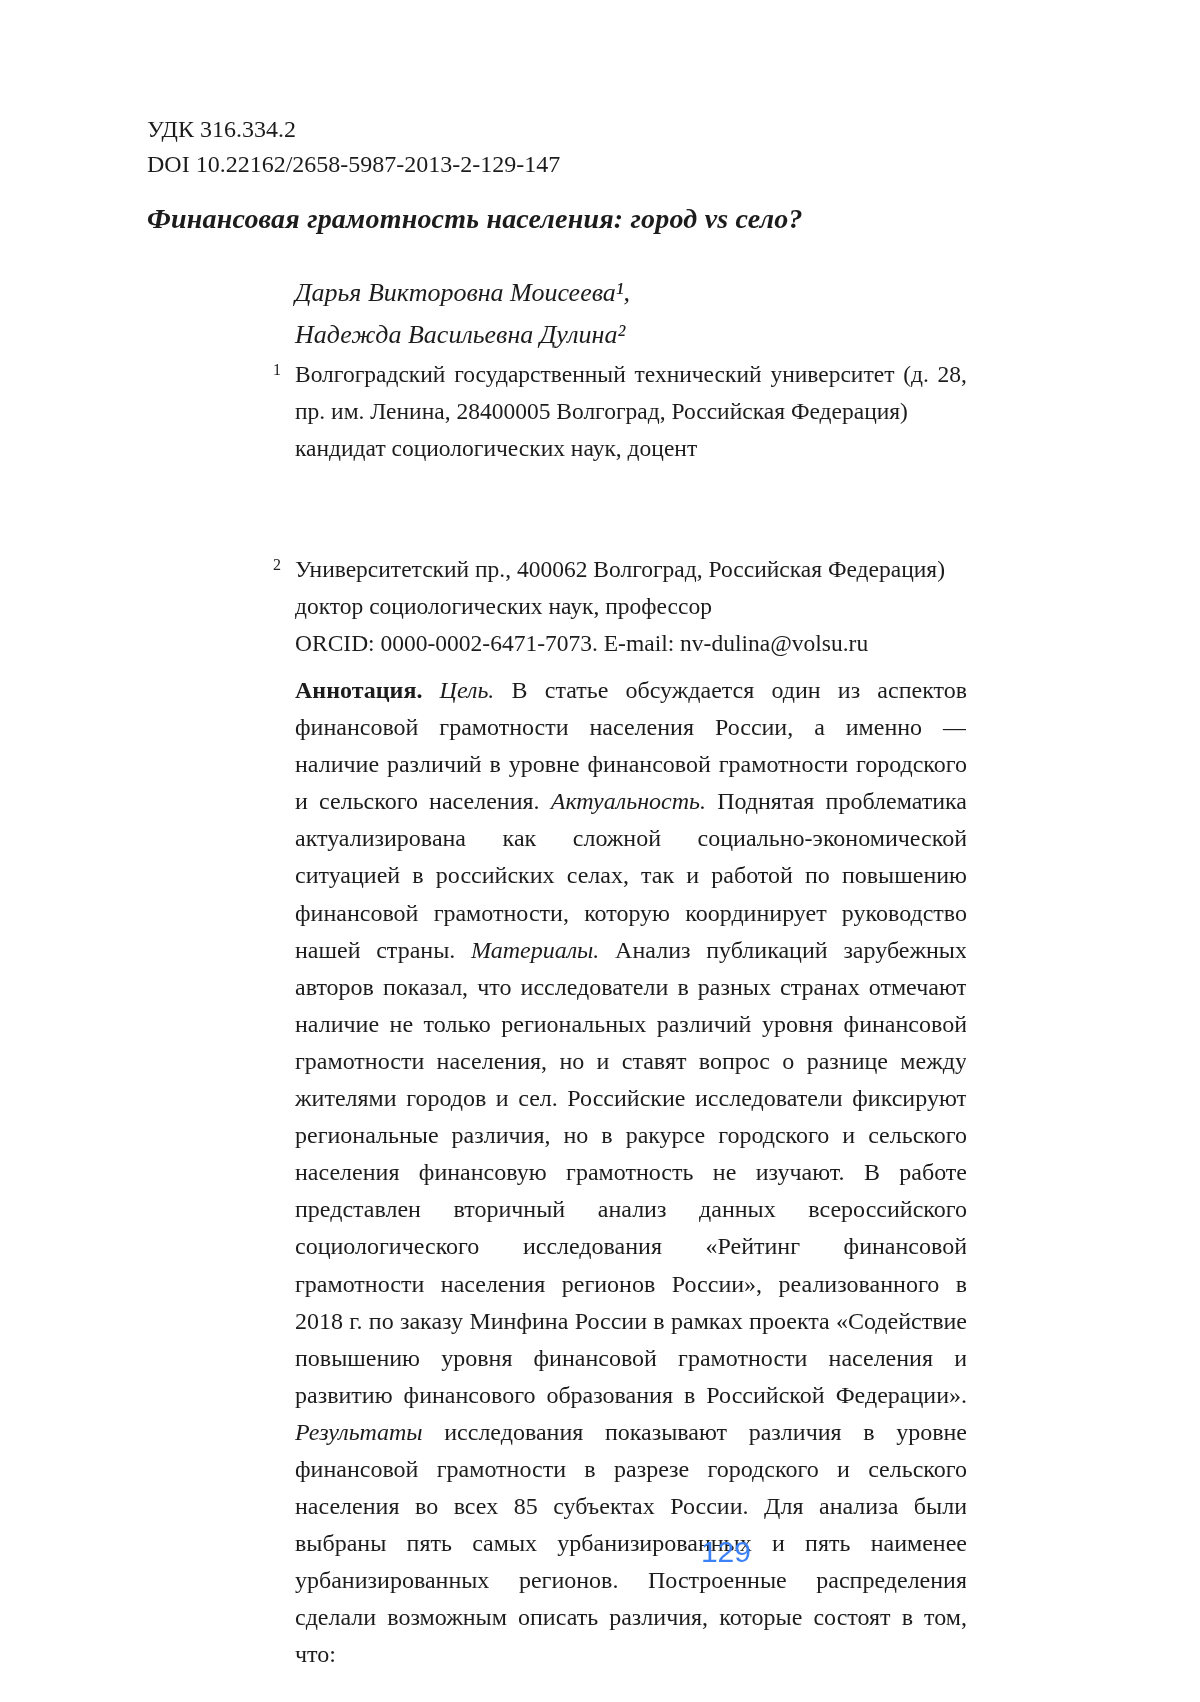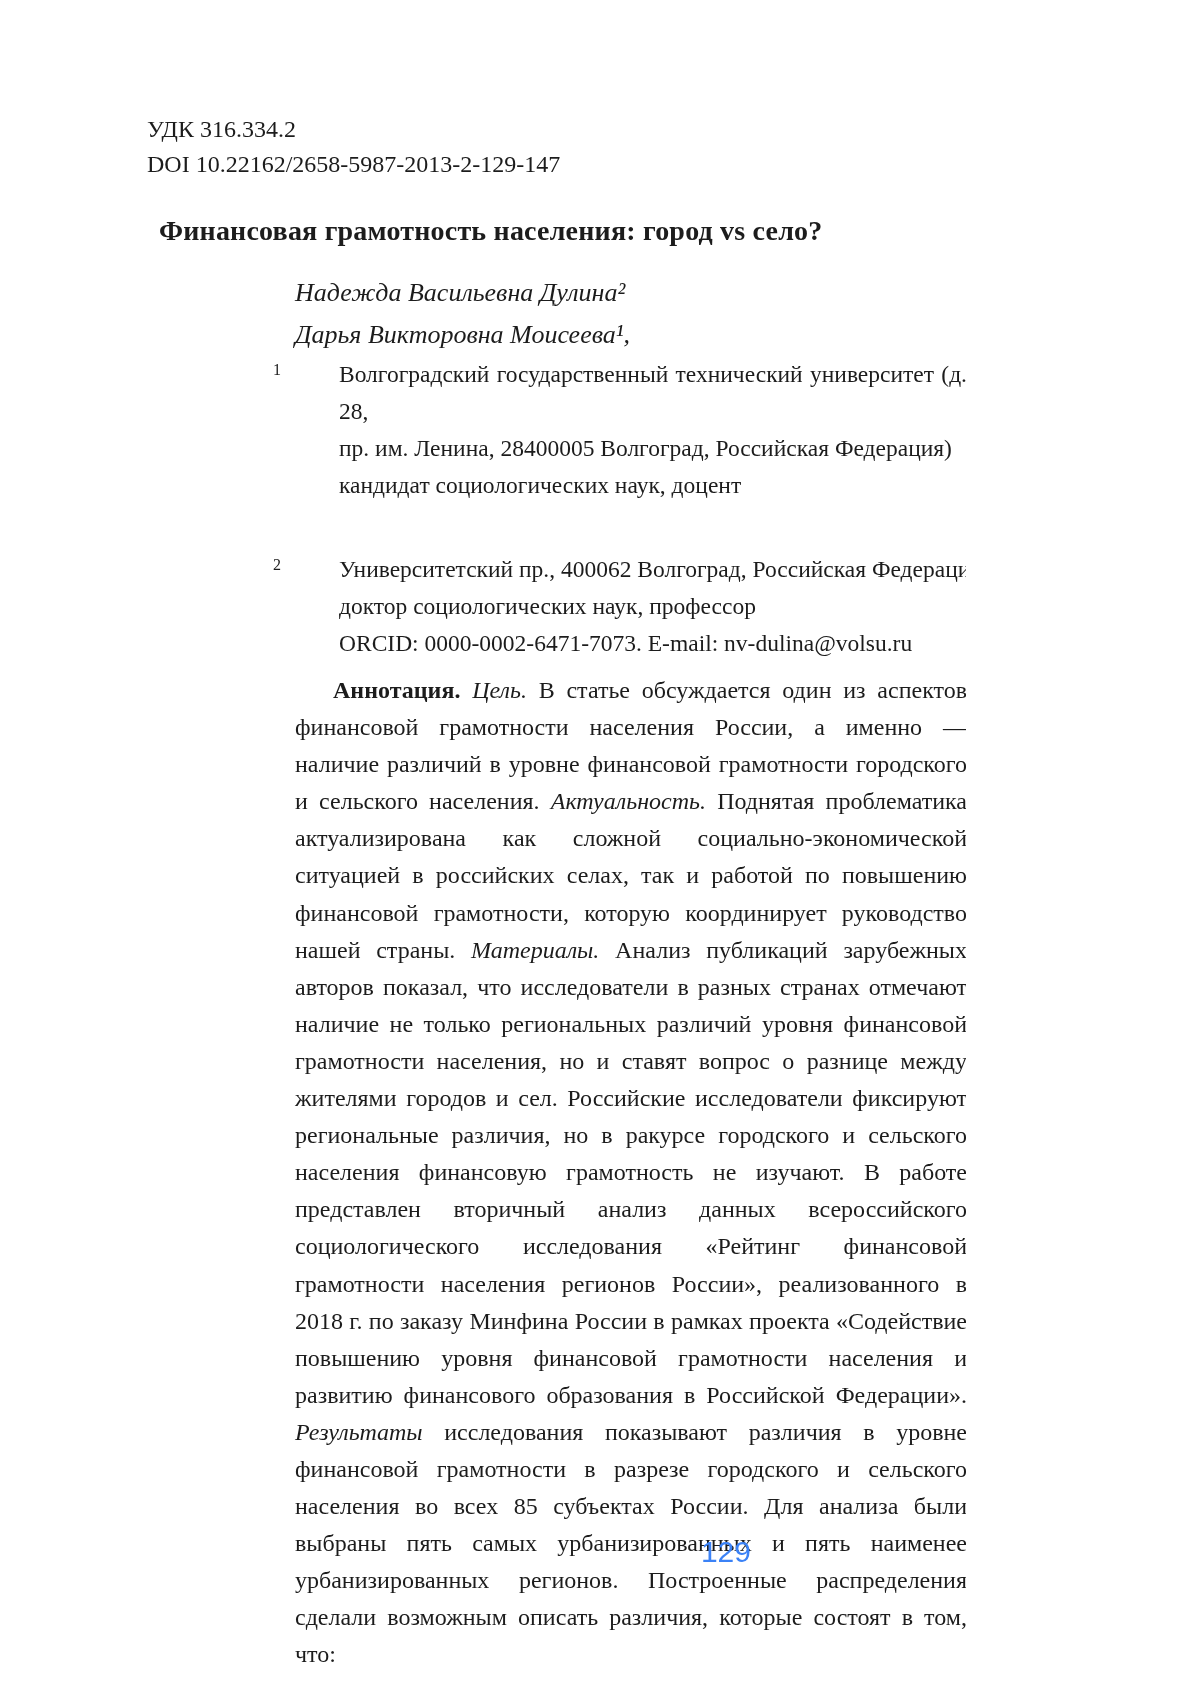--- a/index.html
+++ b/index.html
@@ -17,52 +17,52 @@
 
   .authors{position:absolute;left:295px;top:272px;font-size:26px;font-style:italic;line-height:42px;}
 
   .aff{position:absolute;left:295px;width:672px;font-size:23.5px;line-height:37px;}
   .aff-1{top:356px;}
   .aff-2{top:551px;}
   .aff .marker{
     position:absolute;left:-22px;top:-5px;
     font-size:16px;font-style:normal;
   }
-  .aff-line{white-space:nowrap;margin-left:44px;}
+  .aff-line{white-space:nowrap;}
   .aff-line.just{white-space:normal;text-align:justify;text-align-last:justify;}
 
   .abstract{
     position:absolute;left:295px;top:672px;width:672px;
     font-size:24px;line-height:37.1px;
     text-align:justify;
   }
-  .seg-bold{font-weight:bold;margin-left:38px;}
+  .seg-bold{font-weight:bold;}
   .seg-italic{font-style:italic;}
 
   .page-number{
     position:absolute;right:215px;top:1535px;
     font-family:"Liberation Sans","DejaVu Sans",sans-serif;
     font-size:30px;color:#3b82f6;
   }
 </style>
 </head>
 <body>
 
 <div class="page">
 
   <div class="meta">
     <div>УДК 316.334.2</div>
     <div>DOI 10.22162/2658-5987-2013-2-129-147</div>
   </div>
 
-  <h1 class="title" style="margin:12px;">Финансовая грамотность населения: город vs село?</h1>
+  <h1 class="title" style="margin:0;font-style:italic;">Финансовая грамотность населения: город vs село?</h1>
 
   <div class="authors">
+    <div>Дарья Викторовна Моисеева¹,</div>
     <div>Надежда Васильевна Дулина²</div>
-    <div>Дарья Викторовна Моисеева¹,</div>
   </div>
 
   <div class="aff aff-1">
     <span class="marker">1</span>
     <div class="aff-line just">Волгоградский государственный технический университет (д. 28,</div>
     <div class="aff-line">пр. им. Ленина, 28400005 Волгоград, Российская Федерация)</div>
     <div class="aff-line">кандидат социологических наук, доцент</div>
   </div>
 
   <div class="aff aff-2">

